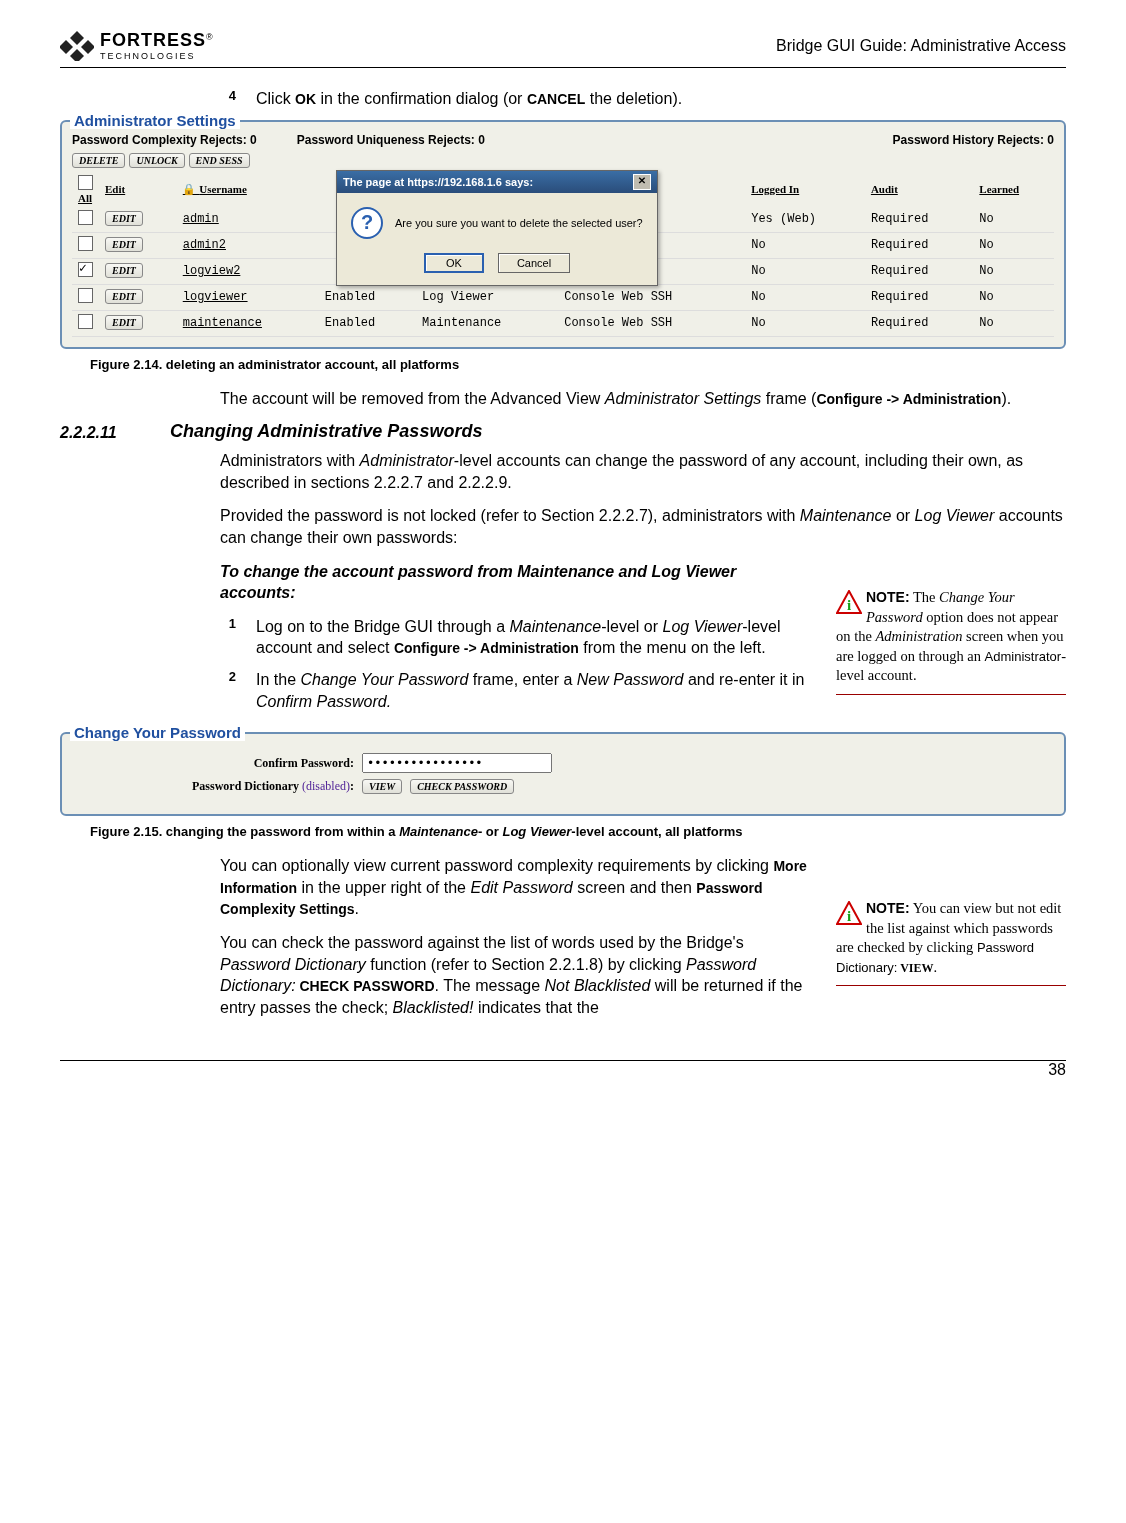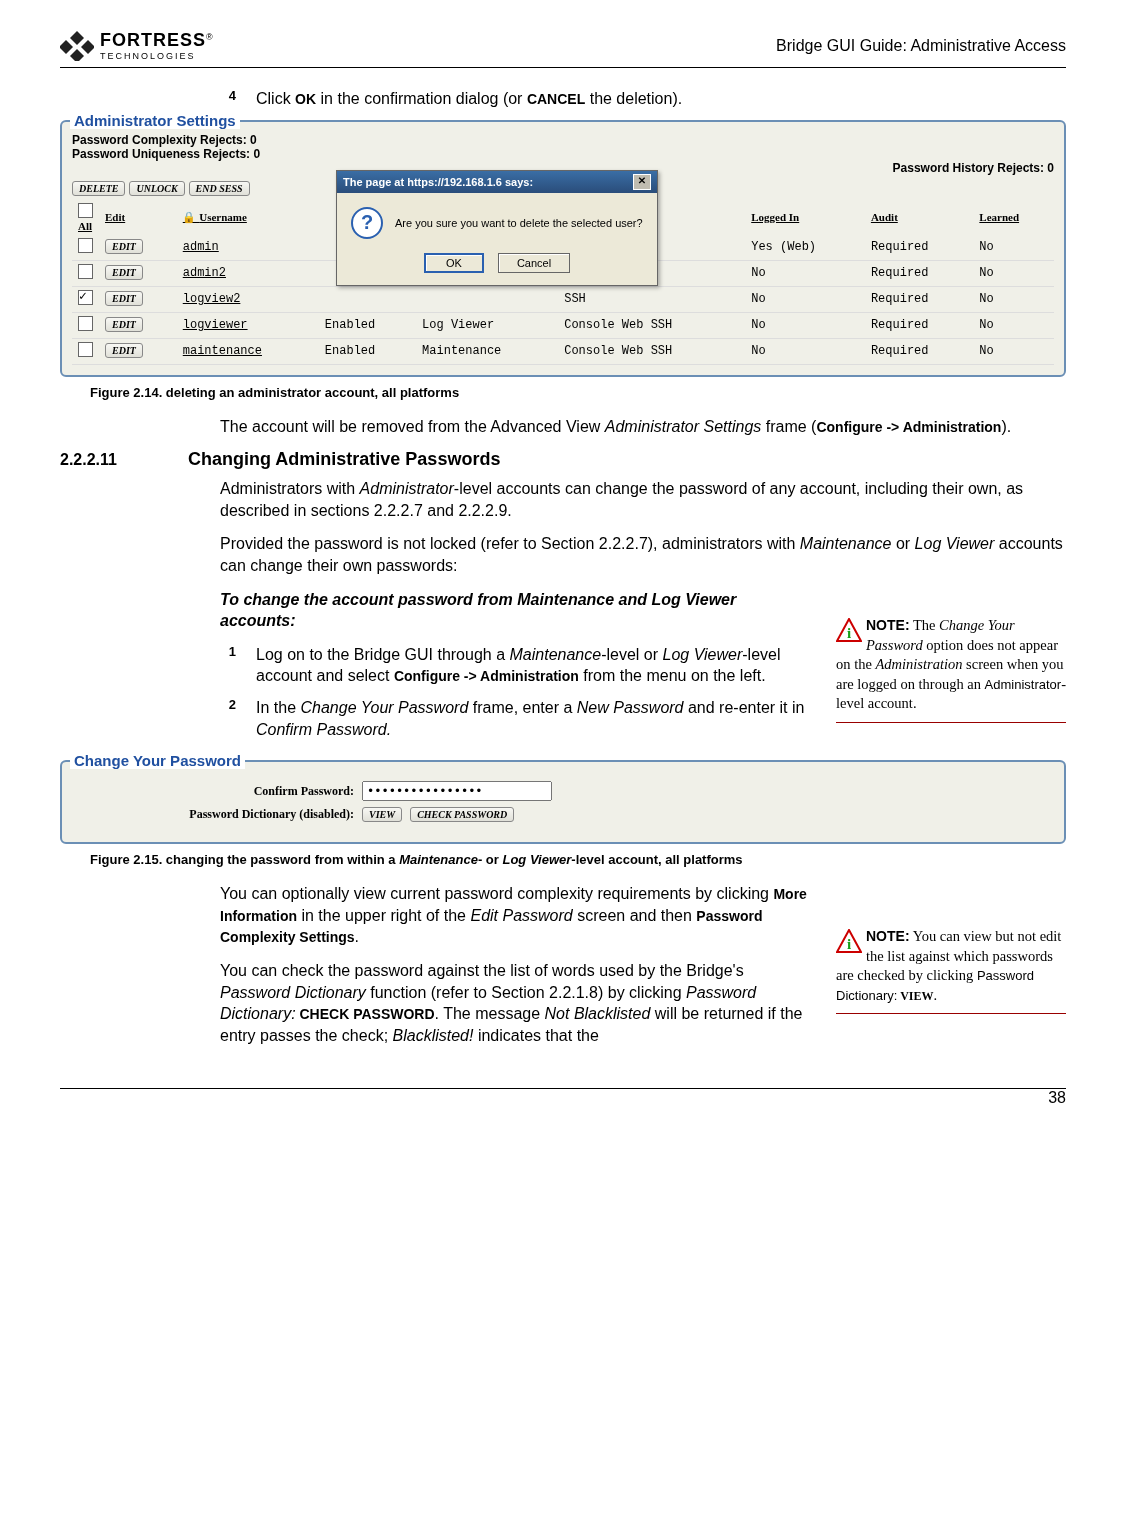--- a/index.html
+++ b/index.html
@@ -53,21 +53,21 @@
     font-weight: bold;
     font-size: 15px;
     background: #fff;
     position: relative;
     top: -10px;
     left: 8px;
     padding: 0 4px;
     display: inline-block;
   }
   .ss1-inner { padding: 0 10px 10px 10px; margin-top: -6px; font-family: Verdana, sans-serif; font-size: 12px;}
-  .ss1-top { display: flex; font-weight: bold; margin-bottom: 6px; flex-direction: column; }
+  .ss1-top { display: flex; gap: 40px; font-weight: bold; margin-bottom: 6px; }
   .ss1-top > div { flex: 0 0 auto; }
   .ss1-btnrow { display: flex; gap: 4px; align-items: center; margin-bottom: 4px;}
   .w-btn {
     background: linear-gradient(#f8f8f4,#e0e0d8);
     border: 1px solid #888;
     border-radius: 3px;
     padding: 1px 6px;
     font-size: 10px;
     font-family: Verdana;
     font-weight: bold;
@@ -110,21 +110,21 @@
   }
   .dialog-btnrow { text-align:center; padding: 0 0 12px 0; display:flex; gap:14px; justify-content:center;}
   .dlg-btn {
     background:#ece9d8; border:1px solid #666; padding:2px 18px;
     font-size:11px; min-width:60px;
     box-shadow: inset 1px 1px 0 #fff;
   }
   .dlg-btn.default { border:2px solid #2a60b0; }
   .fig-caption { font-weight: bold; font-size: 13px; margin: 6px 0 16px 30px; }
   .para { font-size: 16px; line-height: 1.35; margin-bottom: 12px; }
-  .sect-row { display: flex; gap: 38px; align-items: center; margin-bottom: 8px;}
+  .sect-row { display: flex; gap: 20px; align-items: flex-end; margin-bottom: 8px; font-style: italic;}
   .sect-num { font-weight: bold; font-size: 16px; flex-shrink:0; width:90px;}
   .sect-title { font-weight: bold; font-size: 18px; }
   .ital { font-style: italic; }
   .bold-ital { font-weight: bold; font-style: italic; }
   .menu-path { font-weight: bold; font-size: 14px; }
   .two-col { display: flex; gap: 24px; align-items: center; }
   .main-text { flex: 1; }
   .note-box { width: 230px; font-size: 14.5px; line-height:1.35; font-family: Georgia, serif;}
   .note-inner { border-bottom: 1px solid #900; padding-bottom: 8px;}
   .note-icon { float: left; margin-right: 4px; margin-top:2px;}
@@ -133,21 +133,21 @@
     border: 2px solid #6b8fb5;
     border-radius: 6px;
     margin: 10px 0 8px 0;
     background: #f0f0e8;
     position: relative;
   }
   .ss2-inner { padding: 0 12px 14px 12px; margin-top:-4px;}
   .ss2-row { display:flex; align-items:center; gap:8px; margin:6px 0; font-family:Verdana; font-size:12px;}
   .ss2-row .lbl { width: 280px; text-align:right; font-weight:bold;}
   .ss2-row input[type=password] { width: 180px; font-family:monospace; font-size:12px; padding:1px 3px;}
-  .disabled-tag { color:#000000; font-weight:bold;}
+  .disabled-tag { color:#4c1d95; font-weight:normal;}
   .page-num { text-align: right; font-size: 16px; border-top:1px solid #000; padding-top:0; margin-top:30px;}
 </style>
 </head>
 <body>
 
 <div class="page">
 
   <div class="header">
     <div class="logo">
       <span class="logo-icon">

